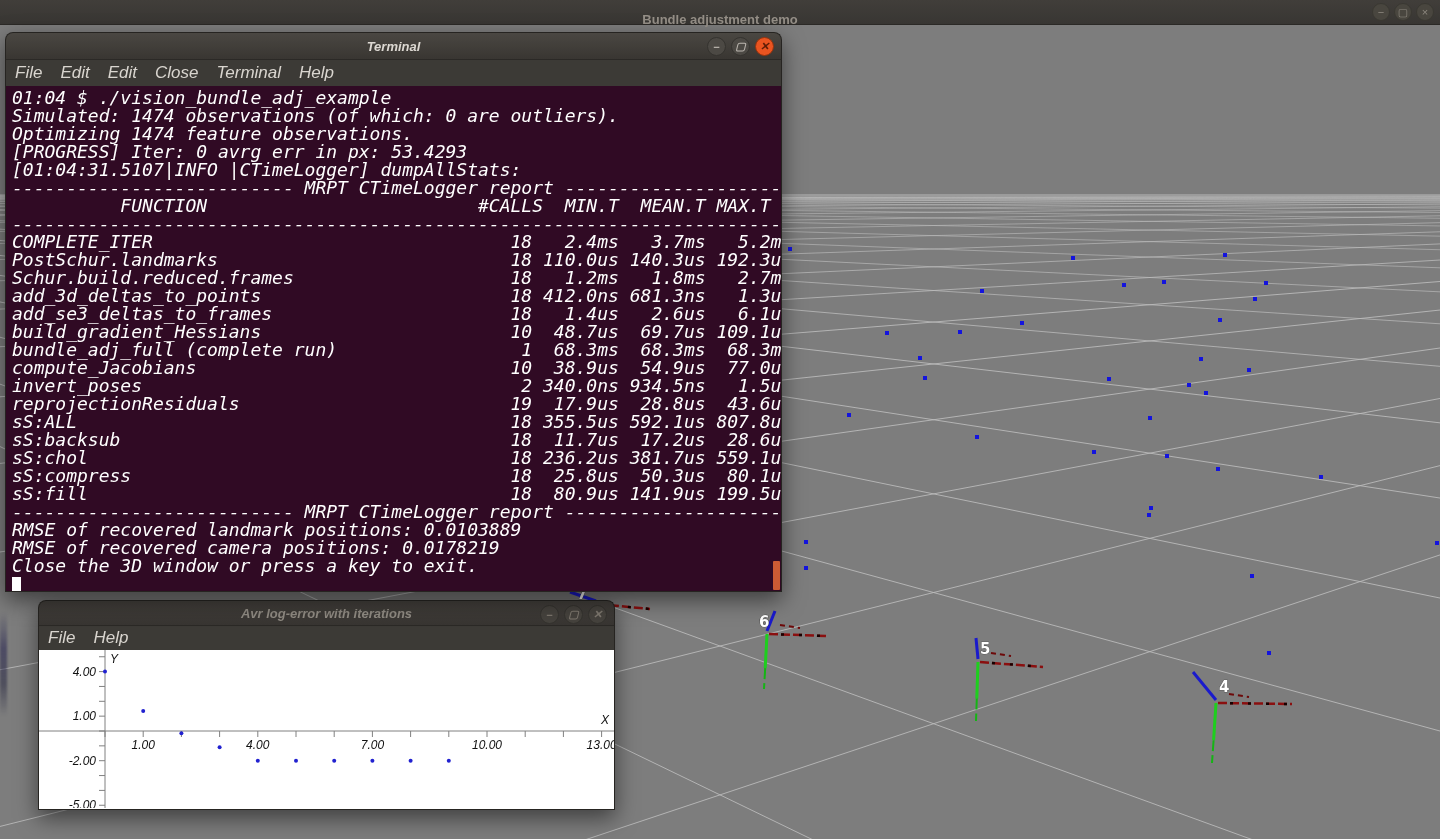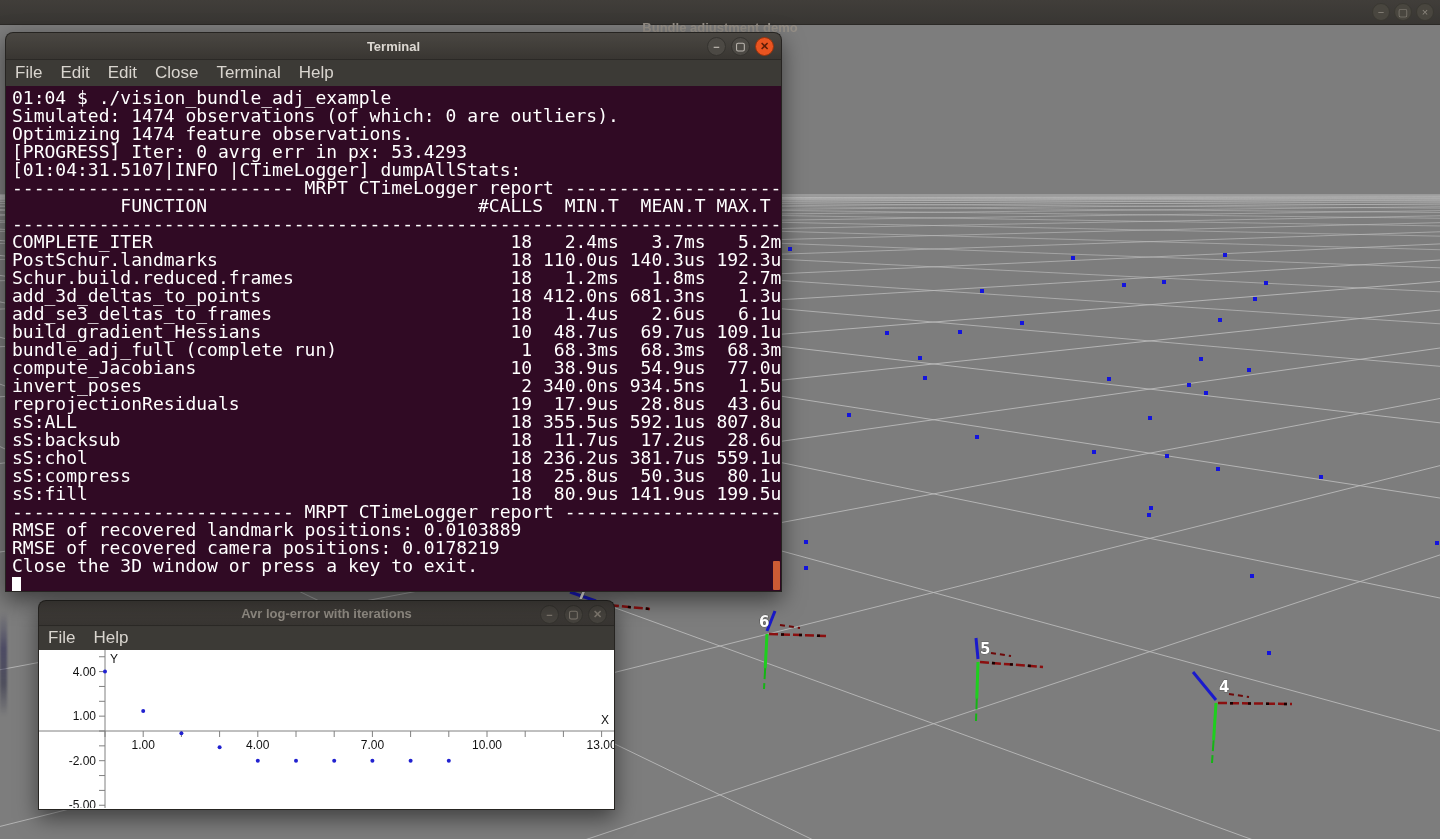--- a/index.html
+++ b/index.html
@@ -8,39 +8,39 @@
     background:#7d7d7d;font-family:"Liberation Sans",sans-serif;
     -webkit-font-smoothing:antialiased;
   }
   
   .main-titlebar{
     position:absolute;left:0;top:0;width:1440px;height:24px;
     background:linear-gradient(#413e3a,#383633);
     border-bottom:1px solid #2b2926;z-index:5;
   }
   .main-title{
-    position:absolute;left:0;right:0;top:16px;height:24px;line-height:24px;
+    position:absolute;left:0;right:0;top:8px;height:24px;line-height:24px;
     text-align:center;font-size:13px;font-weight:bold;color:#958f87;
   }
   .main-btns{position:absolute;right:6px;top:3px;display:flex;gap:4px;}
   .wbtn{
     width:18px;height:18px;border-radius:50%;display:flex;
     align-items:center;justify-content:center;font-size:11px;line-height:1;
     box-sizing:border-box;
   }
   .wbtn.dim{background:#49463f;border:1px solid #3a3832;color:#8d887f;}
   
   #scene{position:absolute;left:0;top:0;z-index:1;}
   .smudge{
     position:absolute;left:0;top:612px;width:7px;height:104px;z-index:2;
     background:linear-gradient(180deg,rgba(40,45,90,0) 0%,rgba(38,35,80,.55) 35%,rgba(25,25,55,.45) 70%,rgba(30,30,60,0) 100%);
     filter:blur(1px);
   }
   
-  .window{position:absolute;box-shadow:0 8px 22px rgba(0,0,0,.5);border-radius:8px 8px 0 0;}
+  .window{position:absolute;box-shadow:0 8px 22px rgba(0,0,0,.5);border-radius:8px 8px 0 0;font-style:italic;}
   .titlebar{
     position:relative;height:28px;border-radius:8px 8px 0 0;
     background:linear-gradient(#4a4742,#393632);
     border:1px solid #262421;border-bottom:1px solid #2b2926;box-sizing:border-box;
   }
   .titlebar .title{
     position:absolute;left:0;right:0;top:0;bottom:0;text-align:center;
     font-size:13px;font-weight:bold;line-height:27px;
   }
   .title.focused{color:#dcd8d2;}

